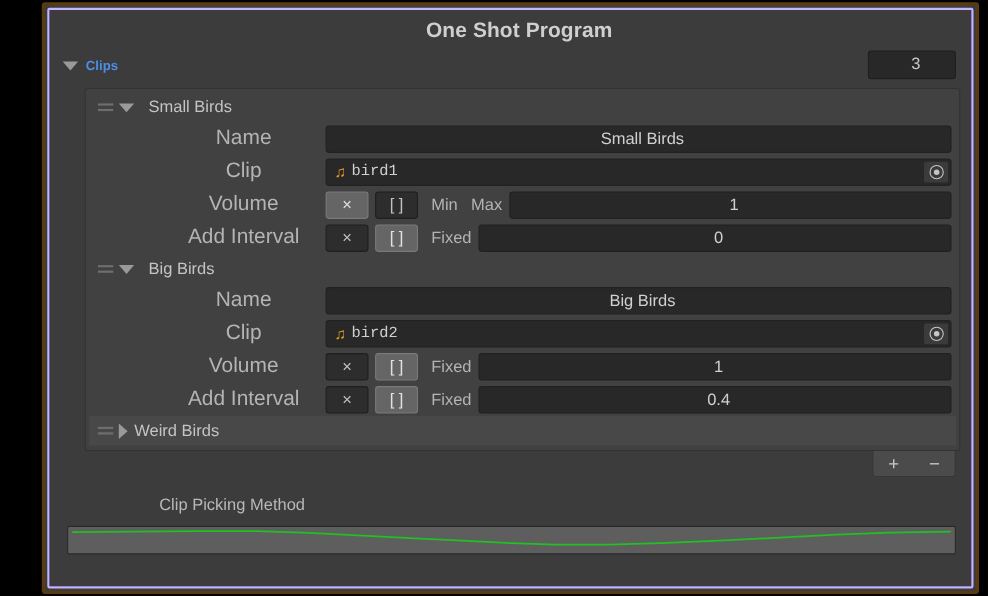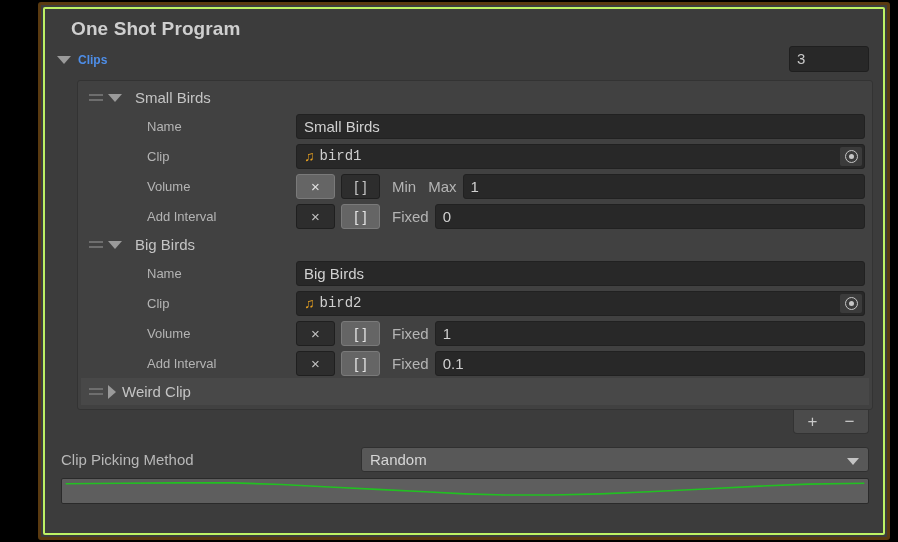--- a/index.html
+++ b/index.html
@@ -18,23 +18,24 @@
     width: 852px; height: 538px;
     background: #3c3c3c;
     border: 3px solid #5a3a10;
     border-radius: 3px;
     padding: 2px;
   }
   #window-inner {
     position: relative;
     width: 100%; height: 100%;
     background: #4c1d95;
-    border: 2px solid #bef264;
+    border: 2px solid #c4b5fd;
     border-radius: 2px;
     overflow: hidden;
+    text-align: center;
   }
   #inspector-body {
     position: absolute;
     inset: 0;
     background: #3c3c3c;
     padding: 6px 10px 0 12px;
   }
 
   
   #component-title {
@@ -121,21 +122,21 @@
   
   .prop-row {
     display: flex;
     align-items: center;
     height: 30px;
     padding-left: 8px;
   }
   .prop-label {
     width: 207px;
     flex: 0 0 auto;
-    font-size: 13px;
+    font-size: 19px;
     color: #b4b4b4;
     padding-left: 58px;
   }
   .prop-controls {
     flex: 1 1 auto;
     display: flex;
     align-items: center;
     gap: 6px;
     padding-right: 4px;
   }
@@ -396,49 +397,45 @@
             <span class="text-field grow">1</span>
           </span>
         </div>
 
         <div class="prop-row">
           <span class="prop-label">Add Interval</span>
           <span class="prop-controls">
             <span class="toggle-btn off">×</span>
             <span class="toggle-btn on">[ ]</span>
             <span class="inline-label">Fixed</span>
-            <span class="text-field grow">0.1</span>
+            <span class="text-field grow">0.4</span>
           </span>
         </div>
 
         <div class="clip-entry-header shaded">
           <span class="drag-handle">
               <i></i>
               <i></i>
             </span>
           <span class="foldout-arrow-closed"></span>
-          <span class="clip-entry-name">Weird Clip</span>
+          <span class="clip-entry-name">Weird Birds</span>
         </div>
 
       </div>
 
       <div id="list-footer">
         <div id="list-footer-buttons">
           <span class="footer-btn">+</span>
           <span class="footer-btn">−</span>
         </div>
       </div>
 
       <div id="bottom-props">
         <div class="bottom-row">
           <span class="bottom-label">Clip Picking Method</span>
-          <span class="dropdown">
-            <span class="dropdown-text">Random</span>
-            <span class="dropdown-arrow"></span>
-          </span>
         </div>
         <div class="bottom-row">
           <span class="curve-field">
             <svg id="curve-svg" viewBox="0 0 440 26" preserveAspectRatio="none">
                 <polyline points="2.00,5.08 32.52,4.64 63.04,4.20 93.56,4.20 119.72,5.96 145.88,8.60 172.04,11.24 198.20,13.88 220.00,16.08 241.80,17.40 267.96,17.40 294.12,16.08 320.28,13.88 350.80,10.80 381.32,7.72 407.48,5.52 438.00,4.64" fill="none" stroke="#22c022" stroke-width="1.6" vector-effect="non-scaling-stroke"></polyline>
               </svg>
           </span>
         </div>
       </div>
 

